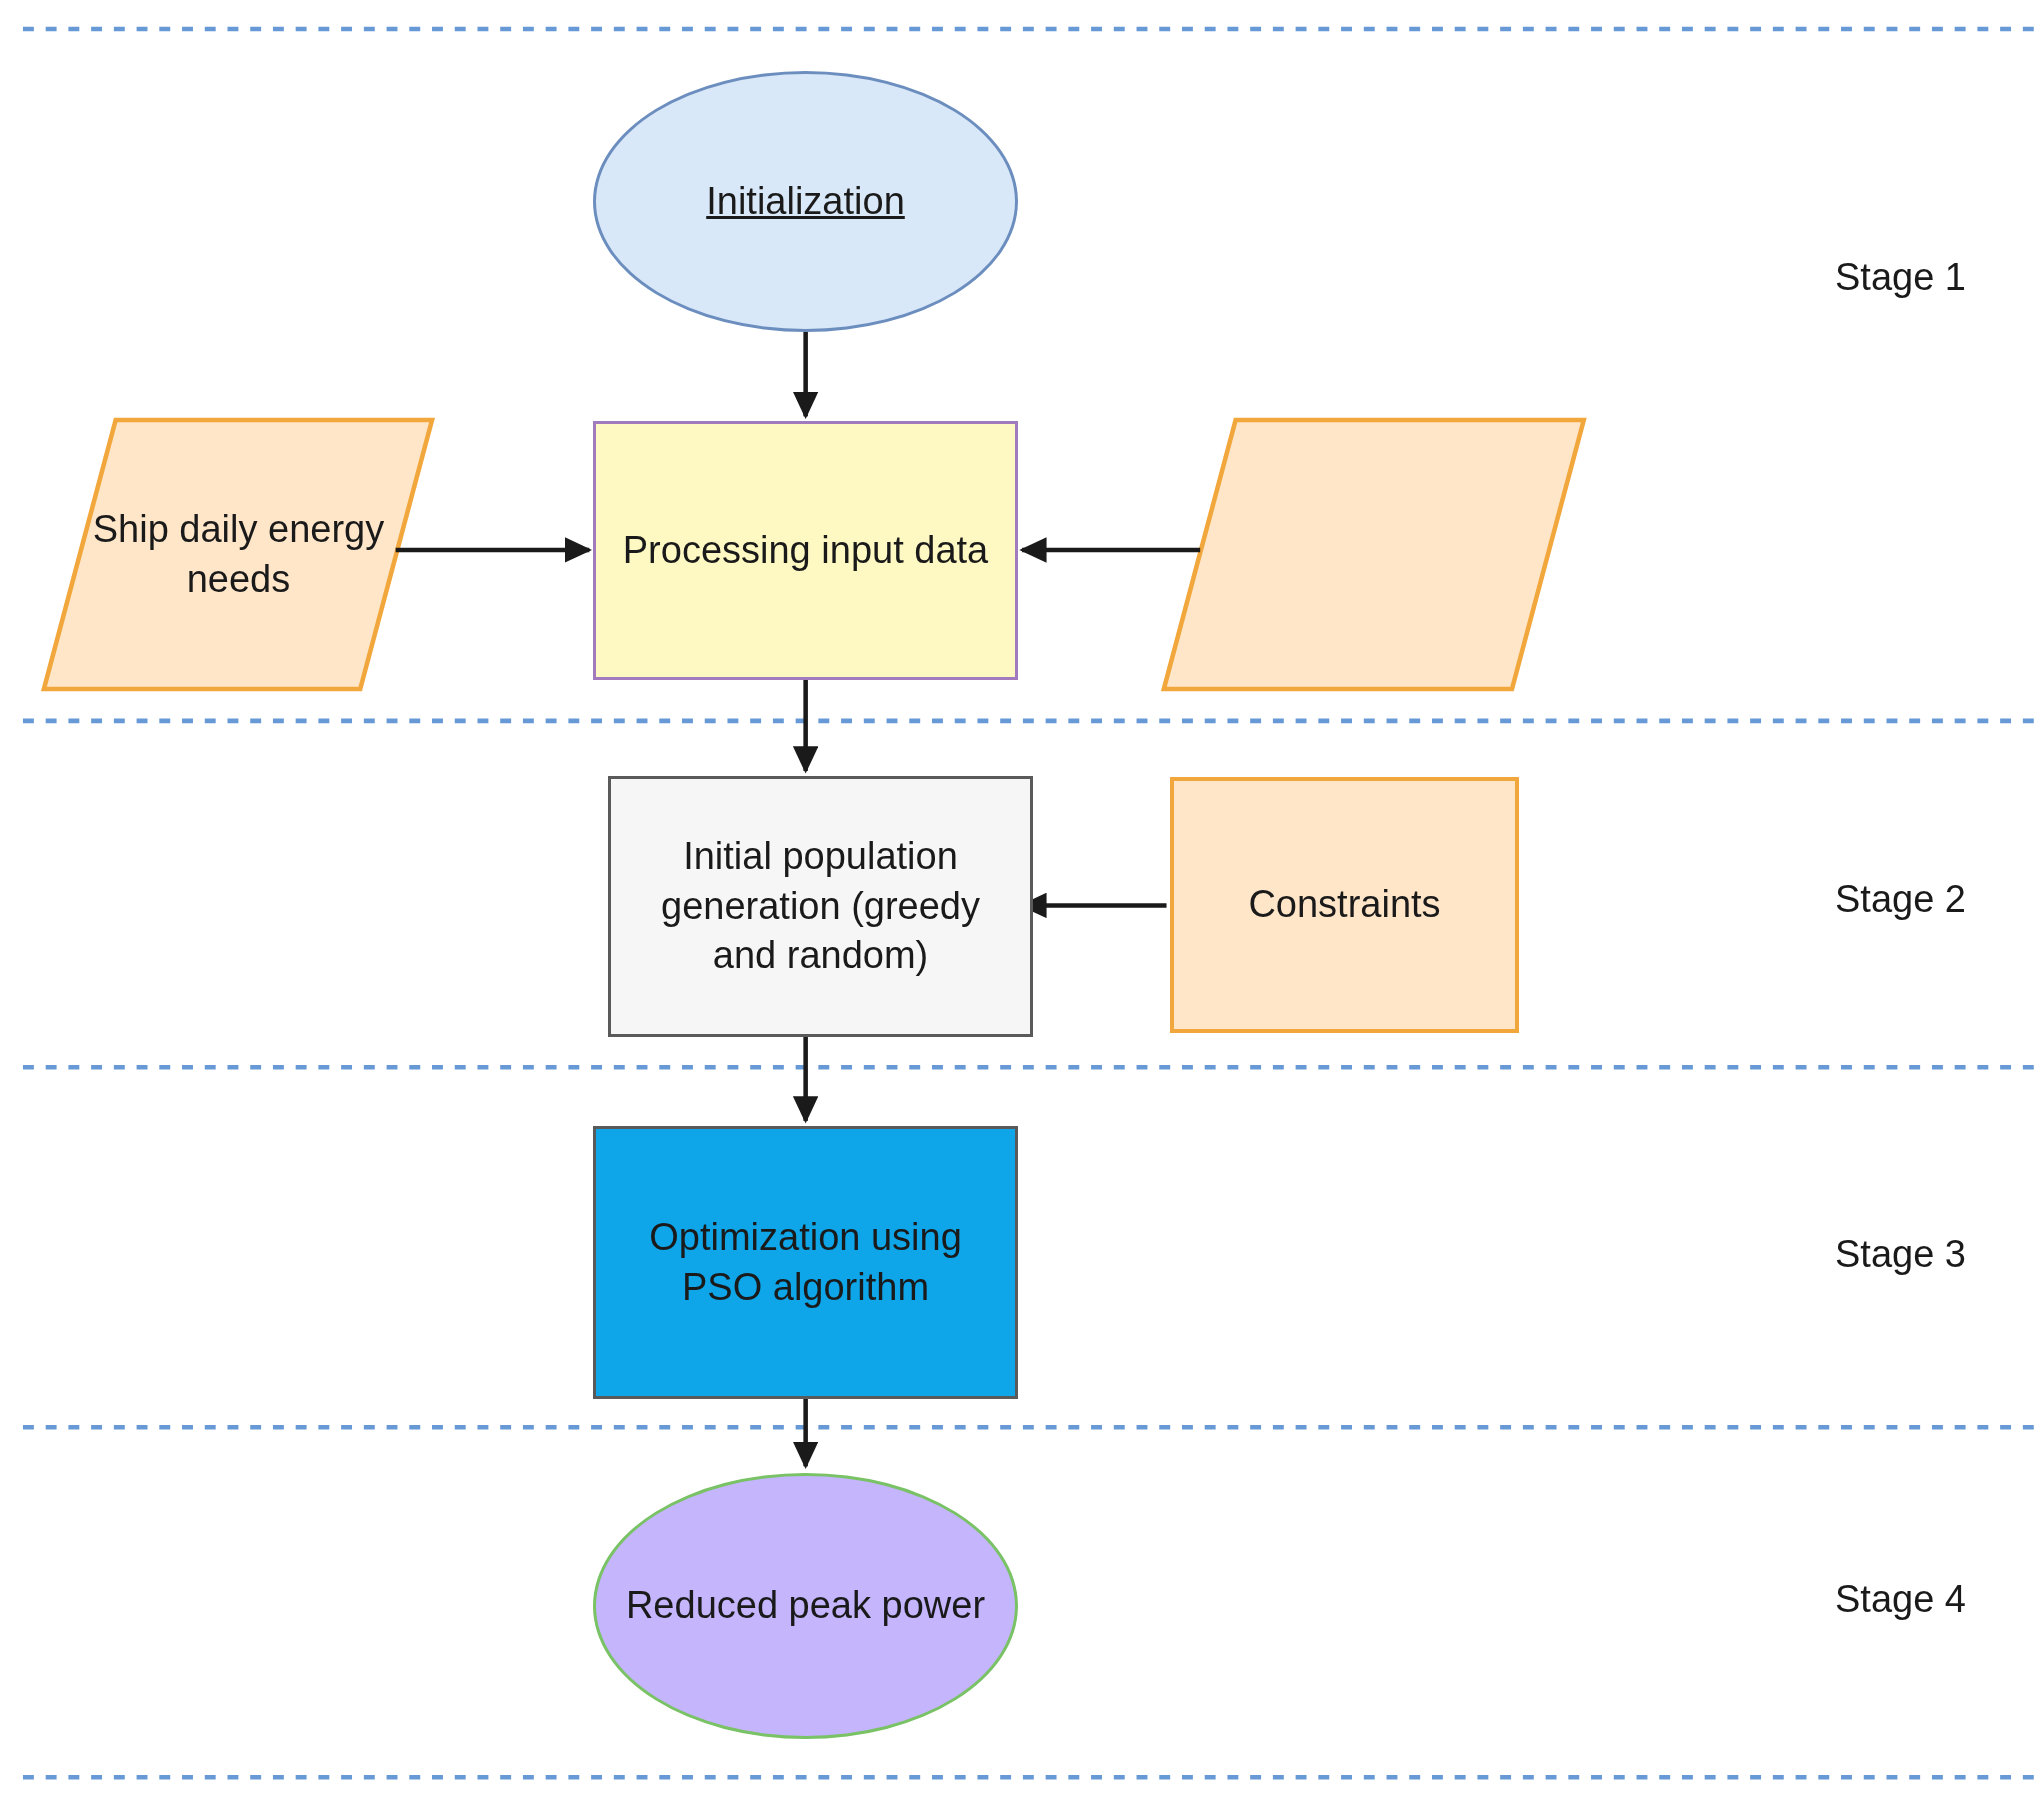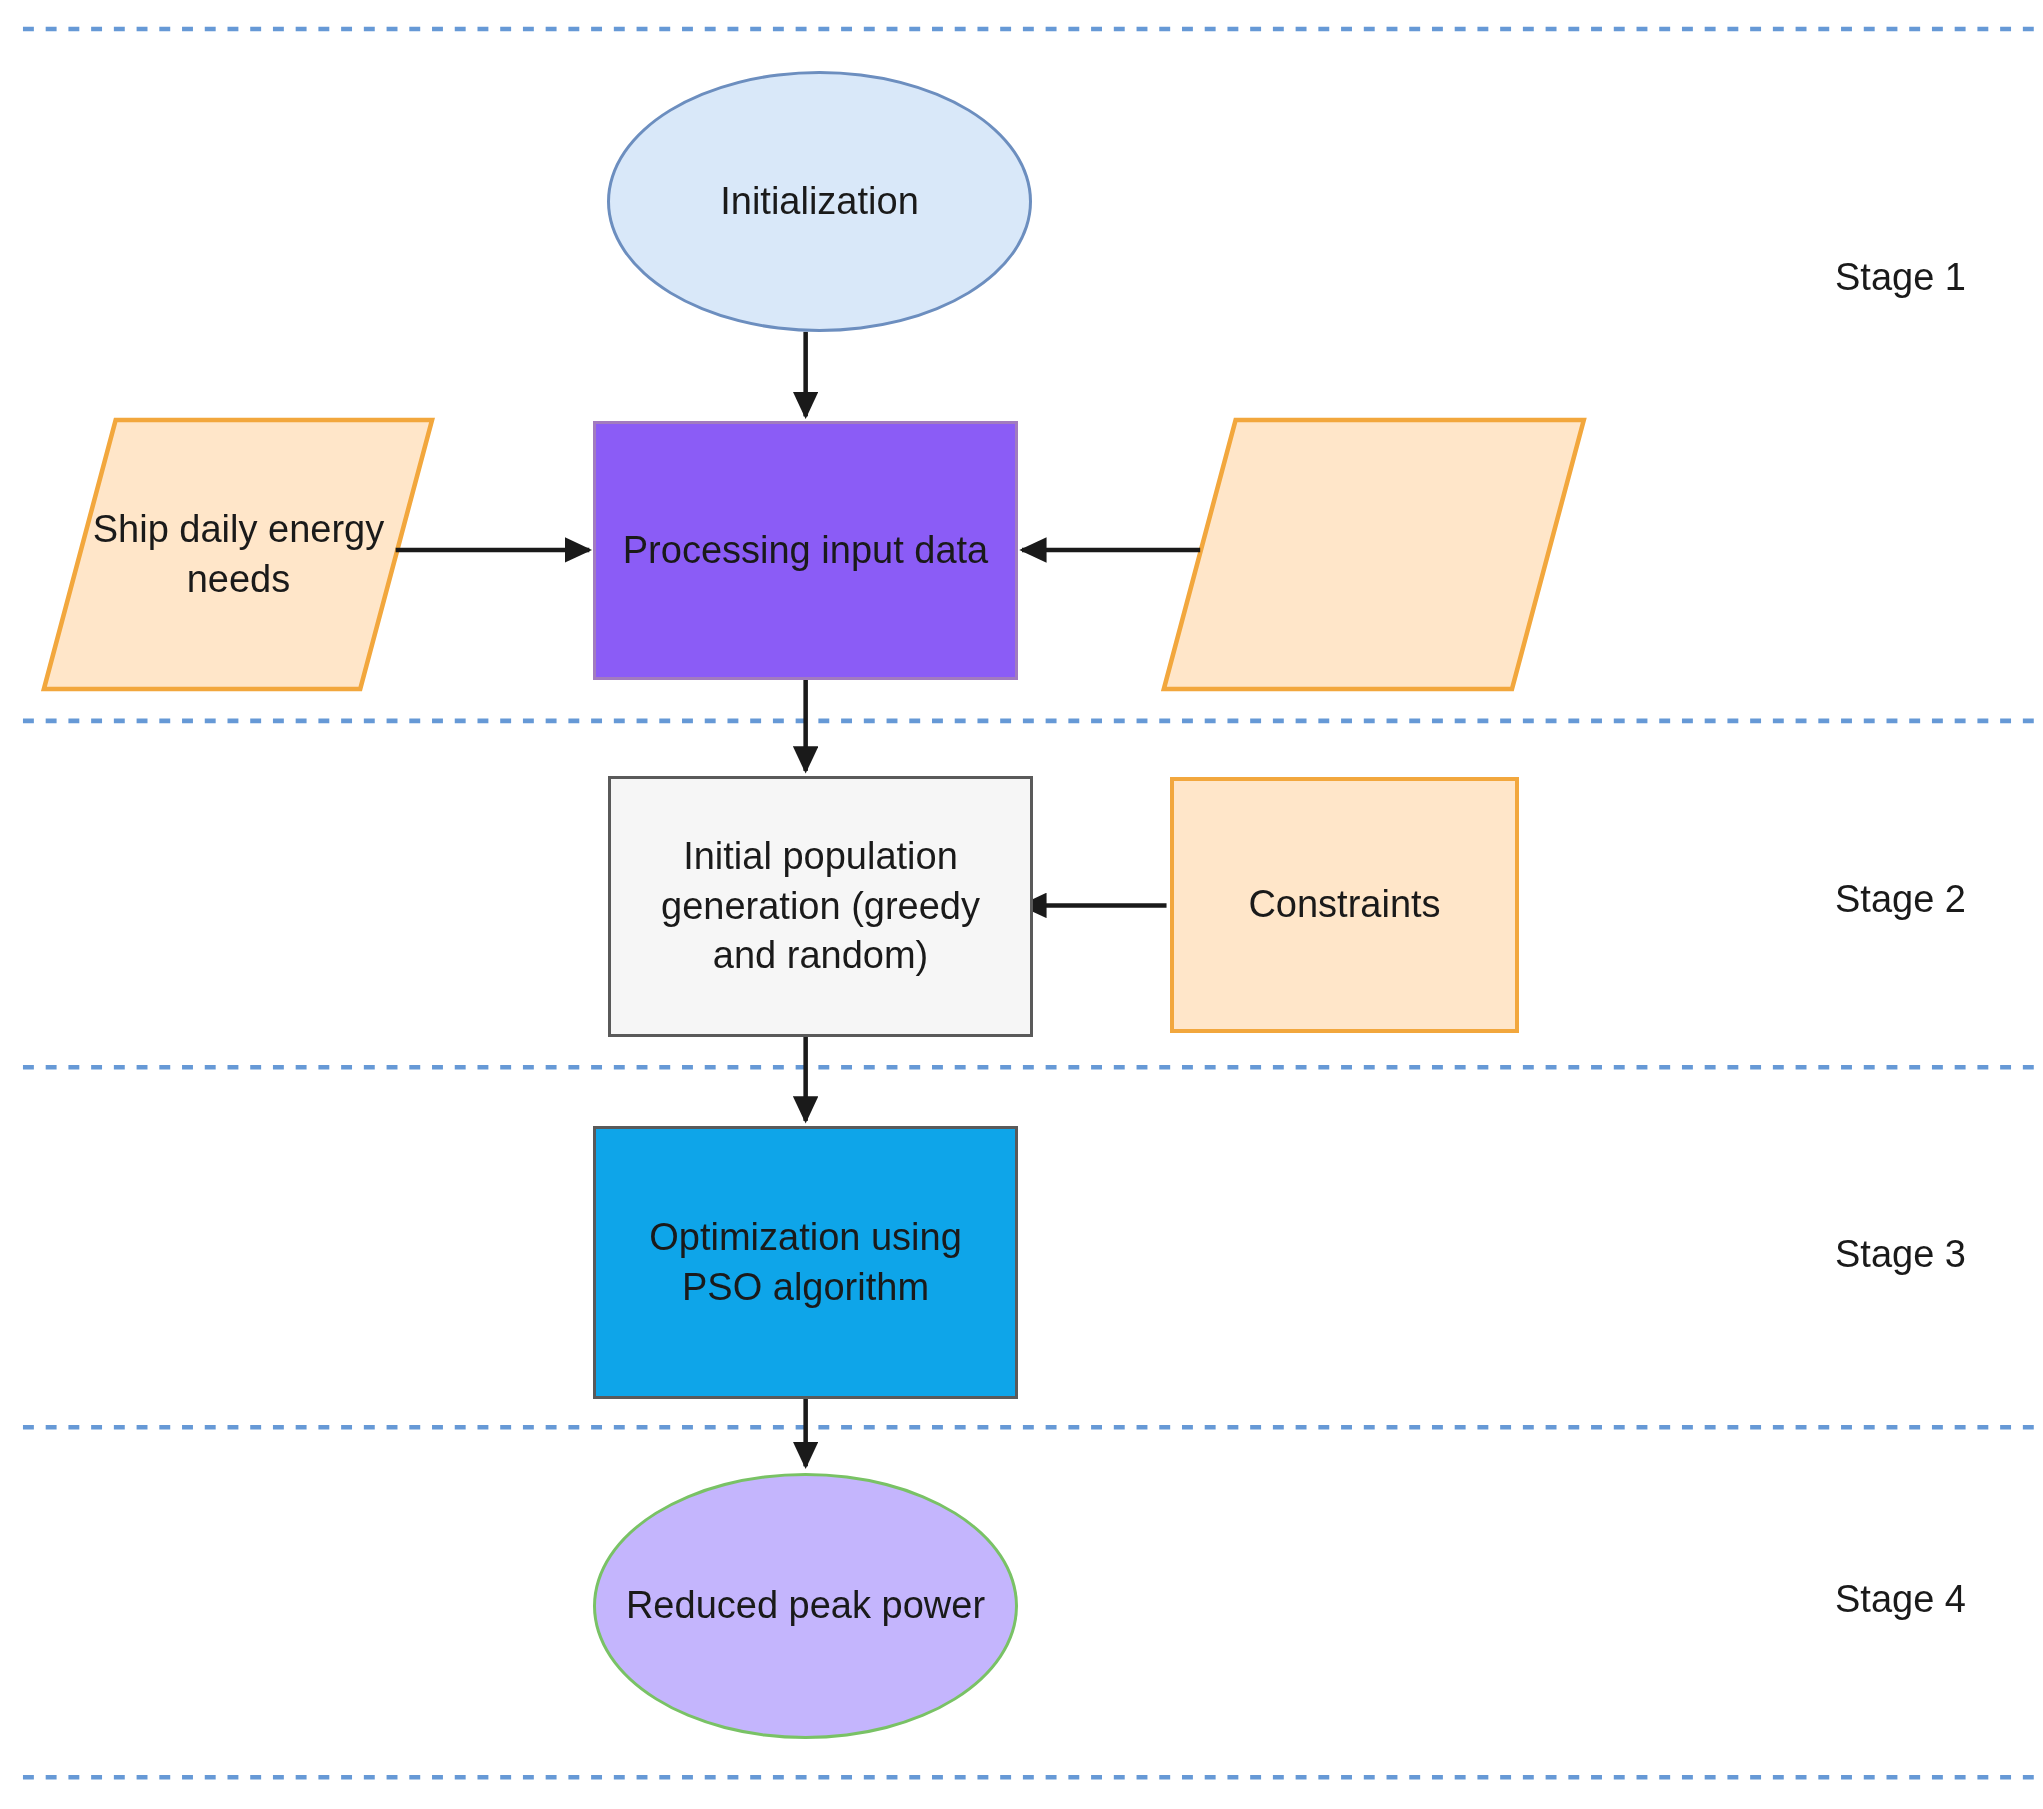--- a/index.html
+++ b/index.html
@@ -23,22 +23,22 @@
     align-items: center;
     justify-content: center;
     text-align: center;
     font-size: 38px;
     line-height: 1.3;
     white-space: pre-line;
     box-sizing: border-box;
   }
   .ellipse { border-radius: 50%; }
 
-  #n-init        { left: 607px;  top: 71px;   width: 425px; height: 261px; background:#d9e8f9; border:3.6px solid #6c8ebf; }
-  #n-proc        { left: 593px;  top: 421px;  width: 425px; height: 259px; background:#8b5cf6; border:3.6px solid #a27bbf; }
+  #n-init        { left: 593px;  top: 71px;   width: 425px; height: 261px; background:#d9e8f9; border:3.6px solid #6c8ebf;text-decoration:underline; }
+  #n-proc        { left: 593px;  top: 421px;  width: 425px; height: 259px; background:#fef9c3; border:3.6px solid #a27bbf; }
   #n-pop         { left: 608px;  top: 776px;  width: 425px; height: 261px; background:#f6f6f6; border:3.6px solid #5a5a5a; }
   #n-constraints { left: 1170px; top: 777px;  width: 349px; height: 256px; background:#ffe6c9; border:4.5px solid #f2a73d; }
   #n-opt         { left: 593px;  top: 1126px; width: 425px; height: 273px; background:#0ea5e9; border:3.6px solid #5a5a5a; }
   #n-reduced     { left: 593px;  top: 1473px; width: 425px; height: 266px; background:#c4b5fd; border:3.6px solid #79c265; }
 
   
   #n-ship-text { left: 44px;   top: 420px; width: 389px; height: 269px; background: transparent; text-align: center; }
   #n-sail-text { left: 1164px; top: 420px; width: 420px; height: 269px; background: transparent; }
 
   .stage-label {

